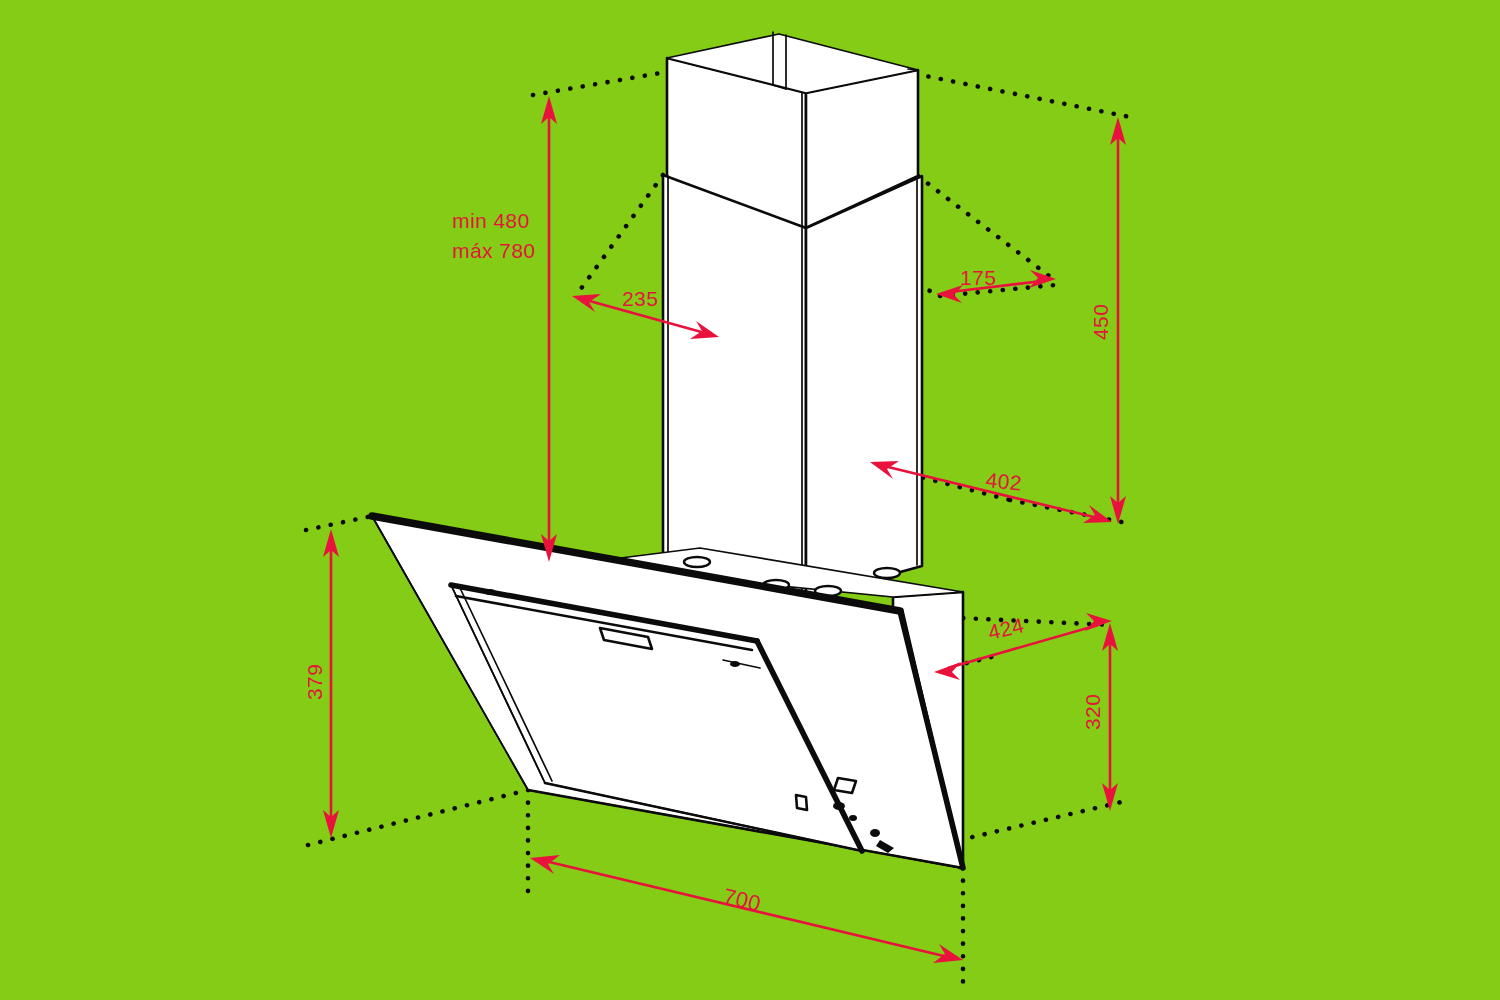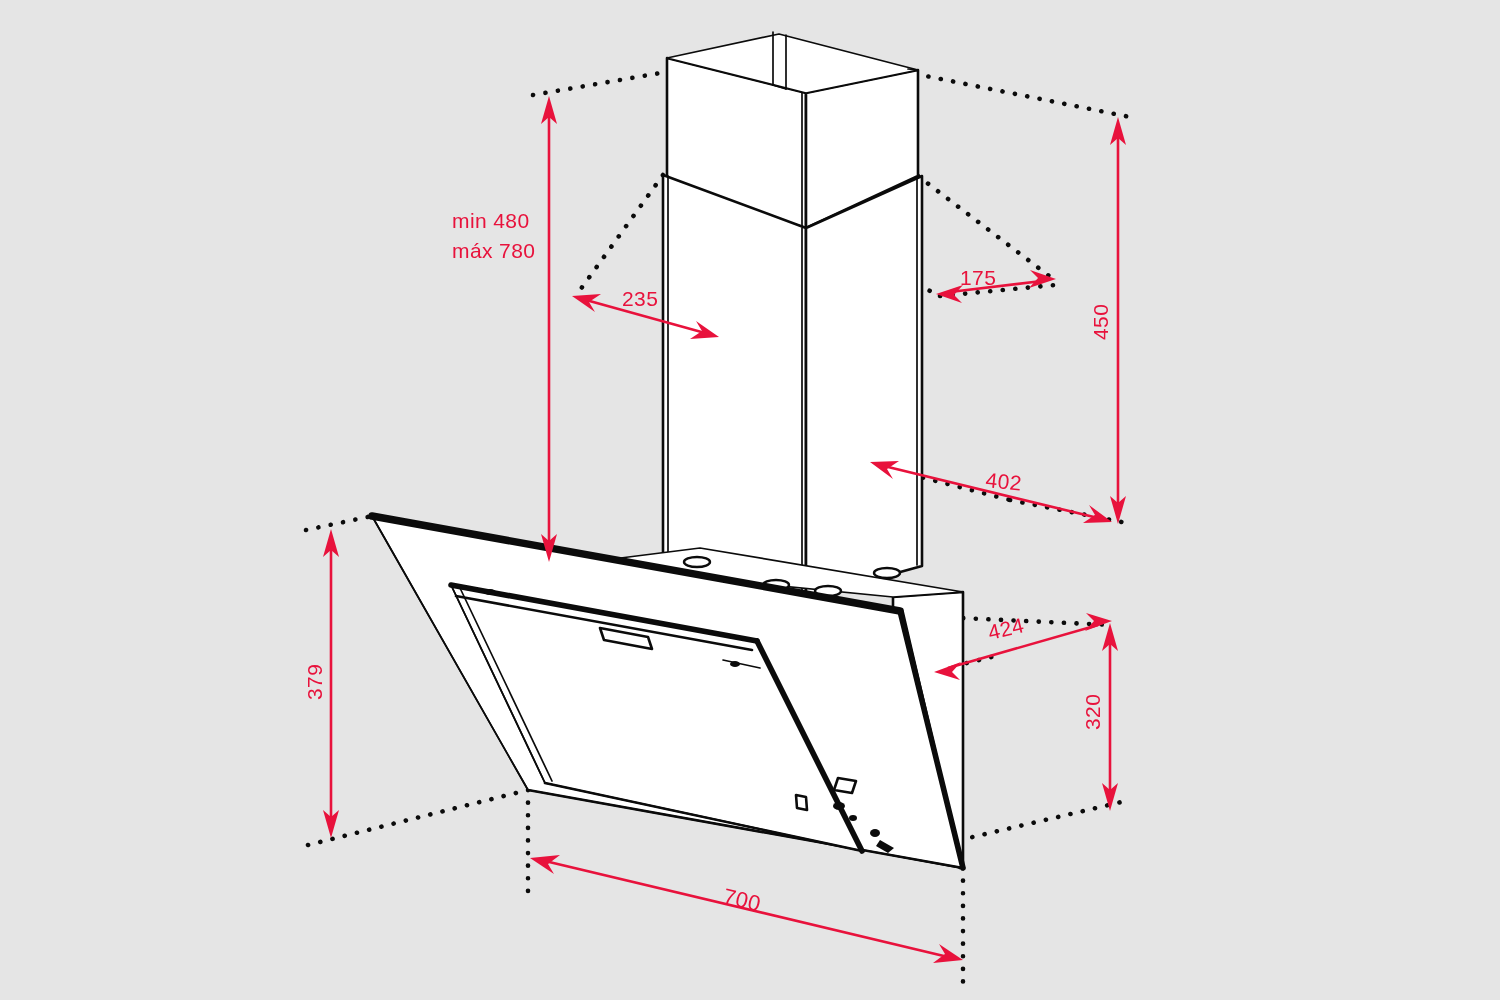--- a/index.html
+++ b/index.html
@@ -11,21 +11,21 @@
   body {
     width: 1500px;
     height: 1000px;
     overflow: hidden;
     font-family: "Liberation Sans", sans-serif;
   }
   #drawing-root {
     position: relative;
     width: 1500px;
     height: 1000px;
-    background: #e5e5e5;
+    background: #84cc16;
   }
   #drawing-svg {
     display: block;
     width: 1500px;
     height: 1000px;
   }
   .dim-text {
     font-family: "Liberation Sans", sans-serif;
     font-size: 21px;
     font-weight: 400;

